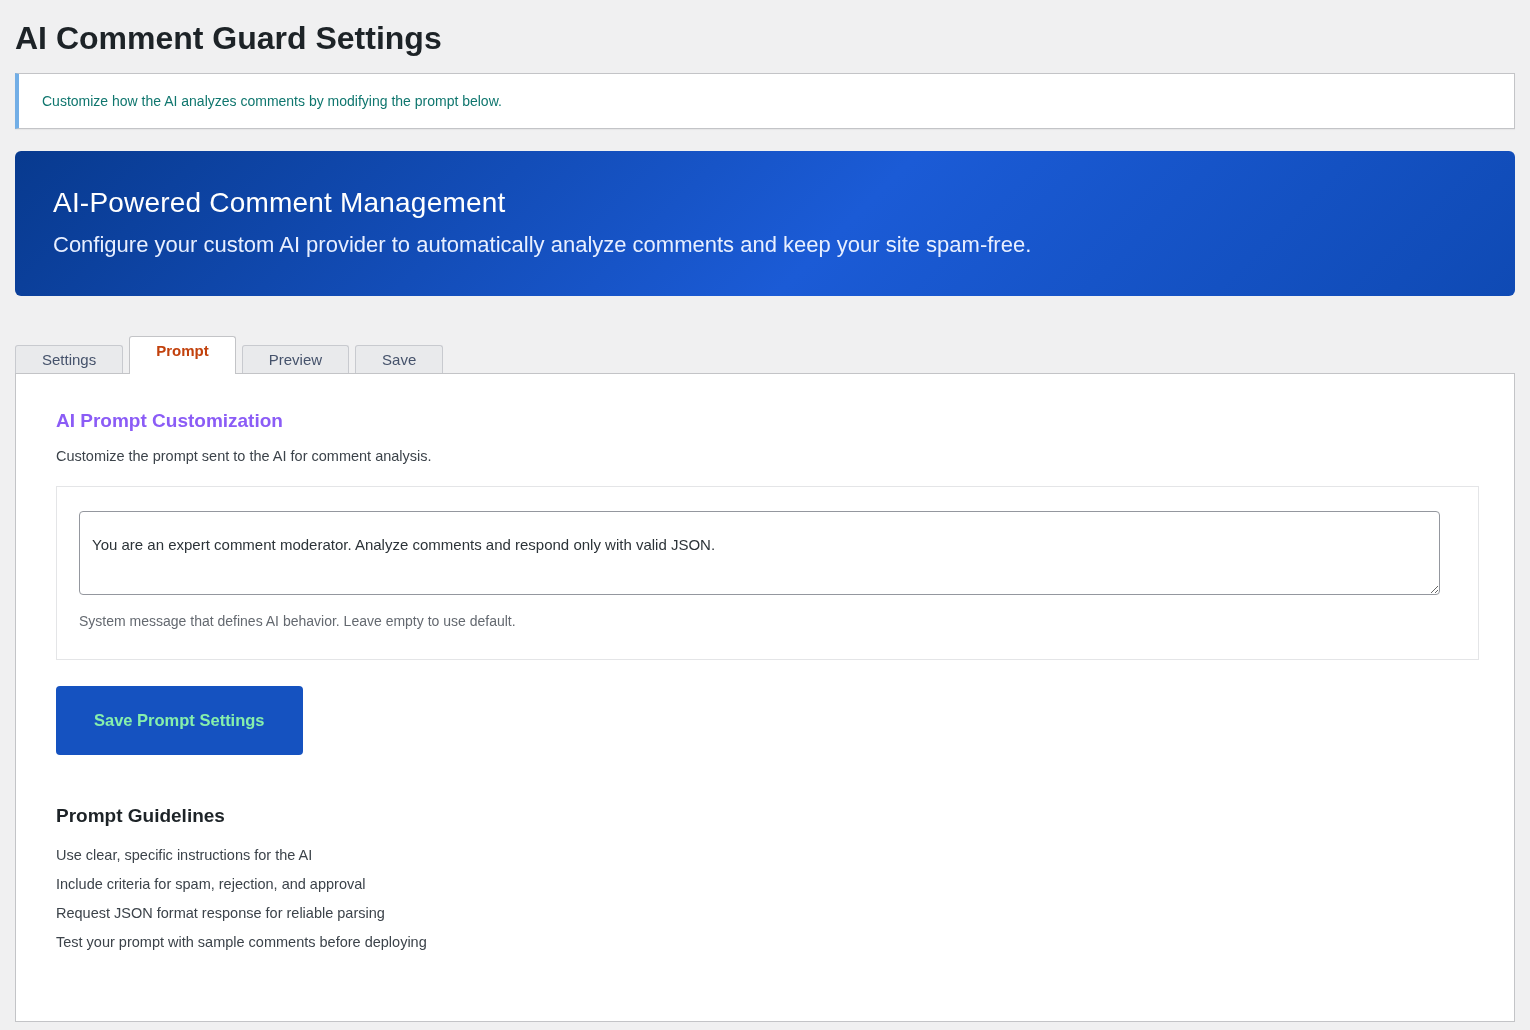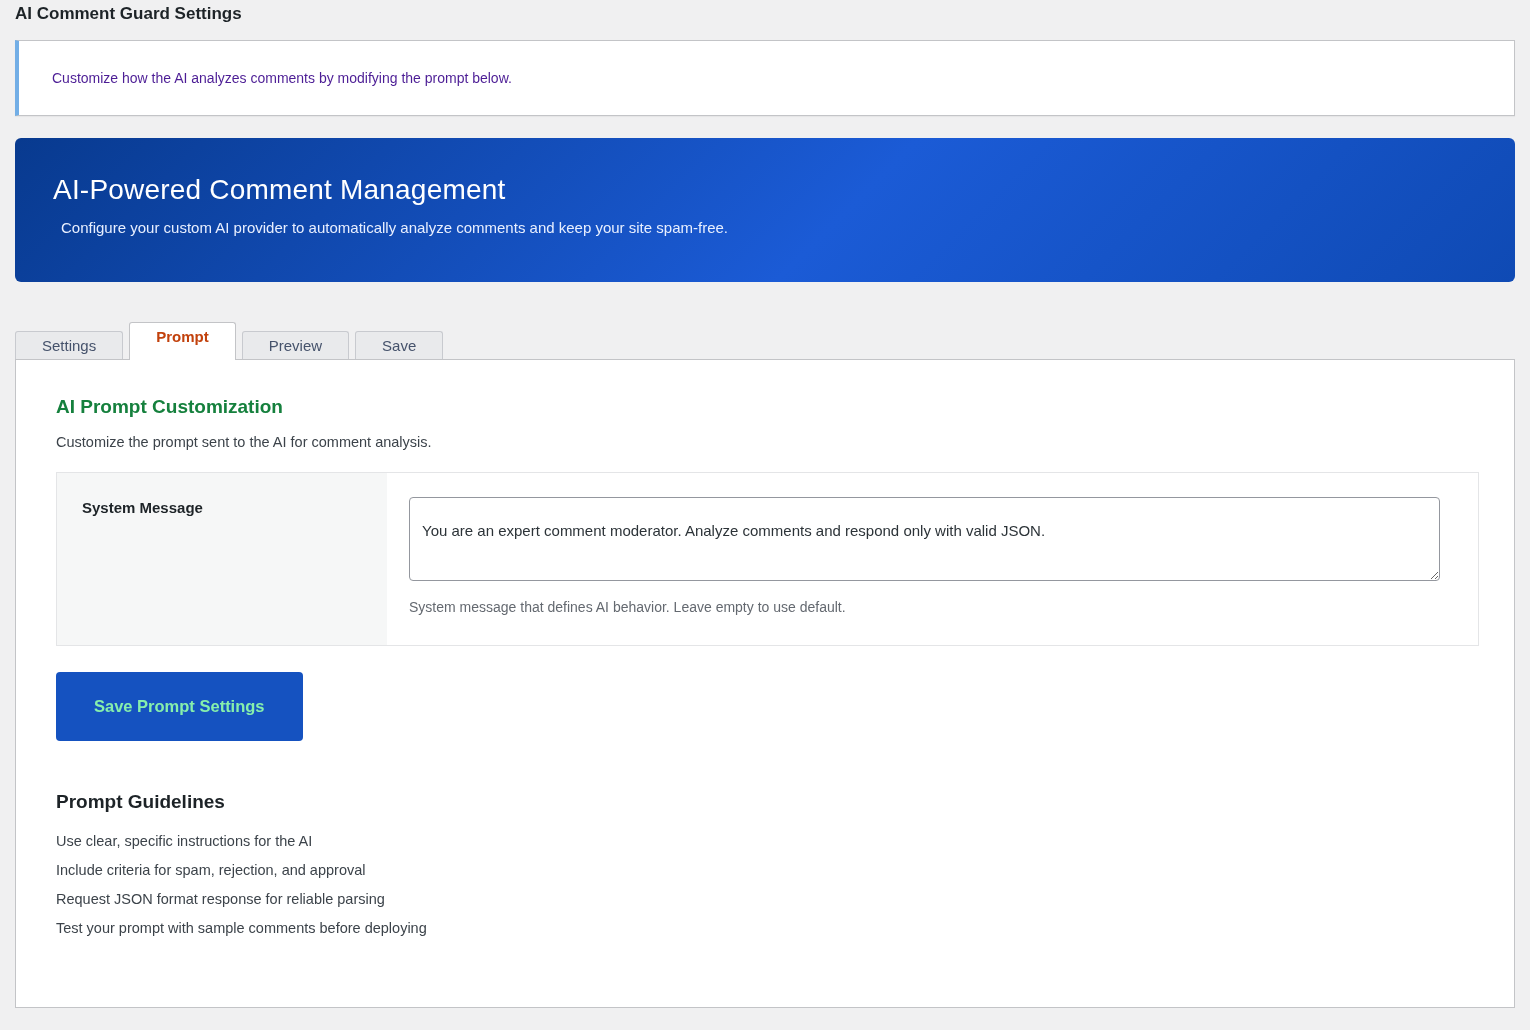--- a/index.html
+++ b/index.html
@@ -9,57 +9,57 @@
     background: #f0f0f1;
     font-family: "Liberation Sans", "DejaVu Sans", sans-serif;
     color: #1d2327;
   }
   .wrap {
     margin: 0 15px;
     width: 1500px;
   }
   
   .page-title {
-    font-size: 17px;
+    font-size: 32px;
     font-weight: 600;
     margin: 0;
-    padding: 4px 0 10px;
+    padding: 20px 0 10px;
     color: #1d2327;
   }
   
   .notice {
     background: #ffffff;
     border: 1px solid #c3c4c7;
     border-left: 4px solid #72aee6;
     box-shadow: 0 1px 1px rgba(0,0,0,.04);
     margin: 6px 0 22px;
     padding: 14px 12px 14px 18px;
   }
   .notice p {
-    margin: 15px;
+    margin: 5px;
     font-size: 14px;
-    color: #4c1d95;
+    color: #0f766e;
   }
   
   .banner {
     background: linear-gradient(135deg, #083a8f 0%, #1b5bd6 55%, #0f4ab4 100%);
     border-radius: 6px;
     color: #ffffff;
     padding: 36px 38px 38px;
     margin-bottom: 40px;
   }
   .banner h2 {
     margin: 0 0 13px;
     font-size: 28px;
     font-weight: 500;
     letter-spacing: .2px;
   }
   .banner p {
-    margin: 8px;
-    font-size: 15px;
+    margin: 0;
+    font-size: 22px;
     font-weight: 400;
     color: #e8efff;
   }
   
   .nav-tabs {
     display: flex;
     align-items: flex-end;
     gap: 6px;
     margin: 0;
     position: relative;
@@ -88,21 +88,21 @@
   .panel {
     background: #ffffff;
     border: 1px solid #c3c4c7;
     padding: 28px 25px 58px;
     min-height: 640px;
   }
   .section-heading {
     font-size: 19px;
     font-weight: 700;
     margin: 8px 0 0 15px;
-    color: #15803d;
+    color: #8b5cf6;
   }
   .section-desc {
     font-size: 14.5px;
     color: #3c434a;
     margin: 16px 0 22px 15px;
   }
   
   .form-table {
     display: flex;
     margin-left: 15px;
@@ -197,23 +197,20 @@
     <a class="nav-tab">Preview</a>
     <a class="nav-tab">Save</a>
   </nav>
 
   <div class="panel">
 
     <h2 class="section-heading">AI Prompt Customization</h2>
     <p class="section-desc">Customize the prompt sent to the AI for comment analysis.</p>
 
     <div class="form-table">
-      <div class="form-label-cell">
-        <label>System Message</label>
-      </div>
       <div class="form-field-cell">
         <textarea class="system-message" style="">You are an expert comment moderator. Analyze comments and respond only with valid JSON.</textarea>
         <p class="field-help">System message that defines AI behavior. Leave empty to use default.</p>
       </div>
     </div>
 
     <button class="save-button">Save Prompt Settings</button>
 
     <h2 class="guidelines-heading">Prompt Guidelines</h2>
     <ul class="guidelines-list">

